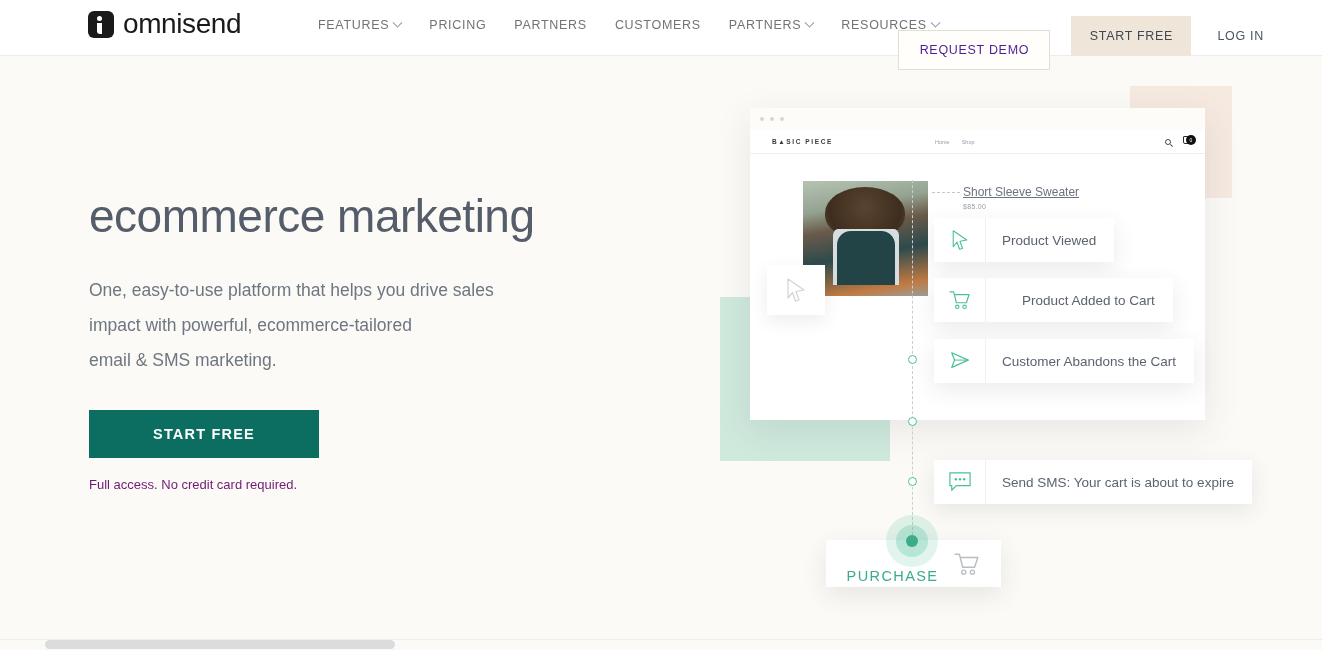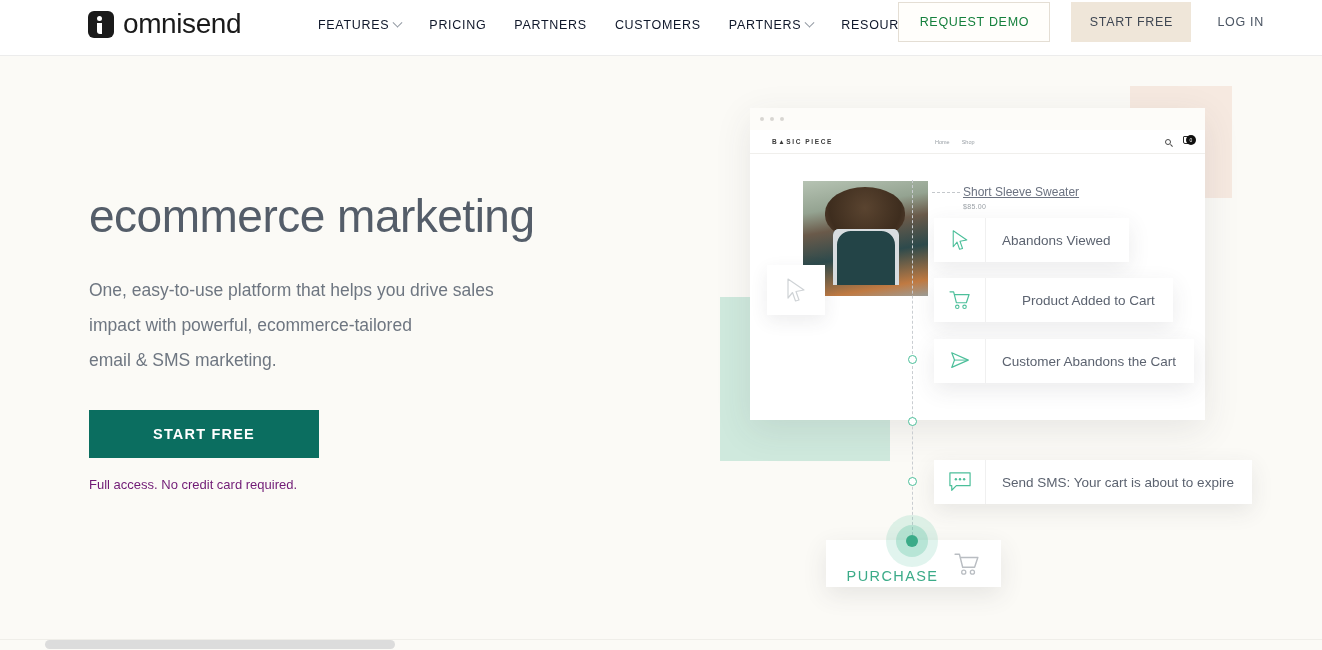--- a/index.html
+++ b/index.html
@@ -53,45 +53,46 @@
   .brand-name {
     font-size: 28px; color: #1a1a1a;
     letter-spacing: -0.4px; font-weight: 400;
   }
 
   .nav {
     position: absolute; left: 318px; top: 18px;
     display: flex; align-items: center; gap: 28px;
   }
   .nav-item {
-    font-size: 12.5px; color: #0f172a;
+    font-size: 12.5px; color: #737373;
     letter-spacing: 0.7px;
     display: flex; align-items: center; gap: 5px;
     cursor: pointer; white-space: nowrap;
   }
   .chev {
     display: inline-block;
     width: 7px; height: 7px;
     border-right: 1.3px solid #9097a1;
     border-bottom: 1.3px solid #9097a1;
     transform: rotate(45deg) translate(-2px,-2px);
   }
 
   .hdr-actions {
     position: absolute; right: 0px; top: 2px;
     display: flex; align-items: center;
   }
   .btn-demo {
     width: 152px; height: 40px;
     border: 1px solid #e4ded4;
     background: #fffefb;
-    color: #15803d;
+    color: #4c1d95;
     font-size: 12.5px; letter-spacing: 0.7px;
     display: flex; align-items: center; justify-content: center;
     cursor: pointer;
+    margin-top: 28px;
   }
   .btn-startfree-top {
     width: 120px; height: 40px;
     margin-left: 21px;
     background: #efe6d9;
     color: #3f4753;
     font-size: 12.5px; letter-spacing: 0.7px;
     display: flex; align-items: center; justify-content: center;
     border: none; cursor: pointer;
   }
@@ -389,21 +390,21 @@
   <div class="flow-node" style="top:355px"></div>
   <div class="flow-node" style="top:417px"></div>
   <div class="flow-node" style="top:477px"></div>
 
   <div class="wcard" style="left:934px; top:218px;">
     <div class="wcard-icon">
       <svg width="20" height="22" viewBox="0 0 22 26">
         <path d="M3 2 L19 13 L11 14.5 L14 23 L10.5 24 L7.5 15.5 L3 21 Z" fill="none" stroke="#4cbf9a" stroke-width="1.3" stroke-linejoin="round"></path>
       </svg>
     </div>
-    <div class="wcard-label">Abandons Viewed</div>
+    <div class="wcard-label">Product Viewed</div>
   </div>
 
   <div class="wcard" style="left:934px; top:278px;gap:20px;">
     <div class="wcard-icon">
       <svg width="22" height="20" viewBox="0 0 24 22">
         <path d="M1 2 H5 L8 14 H19 L22 5 H6.5" fill="none" stroke="#4cbf9a" stroke-width="1.3" stroke-linejoin="round" stroke-linecap="round"></path>
         <circle cx="9" cy="18.5" r="1.9" fill="none" stroke="#4cbf9a" stroke-width="1.2"></circle>
         <circle cx="17" cy="18.5" r="1.9" fill="none" stroke="#4cbf9a" stroke-width="1.2"></circle>
       </svg>
     </div>

